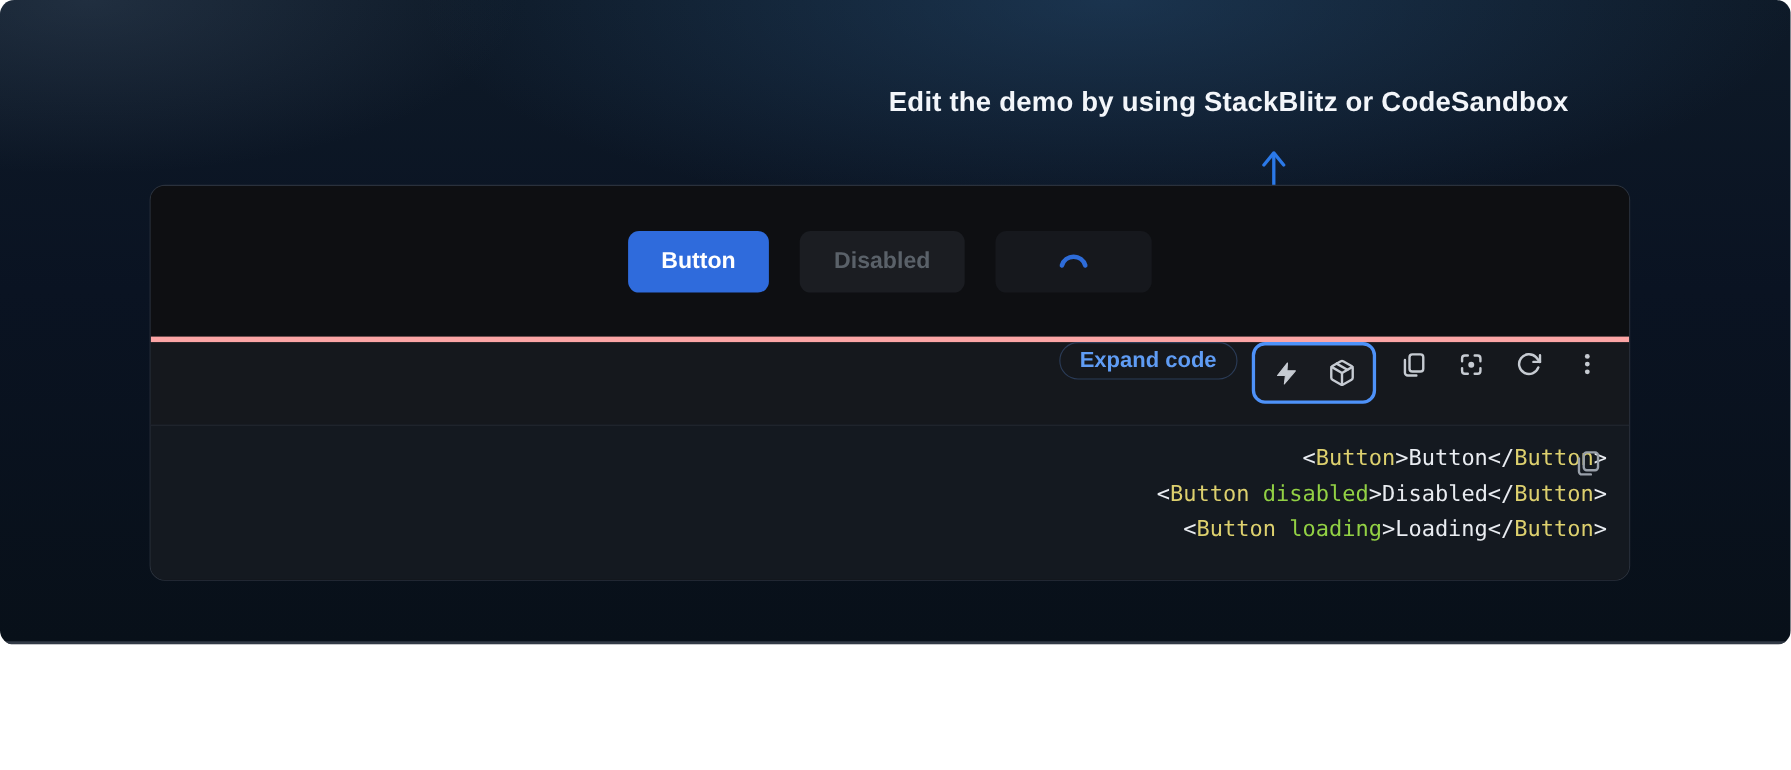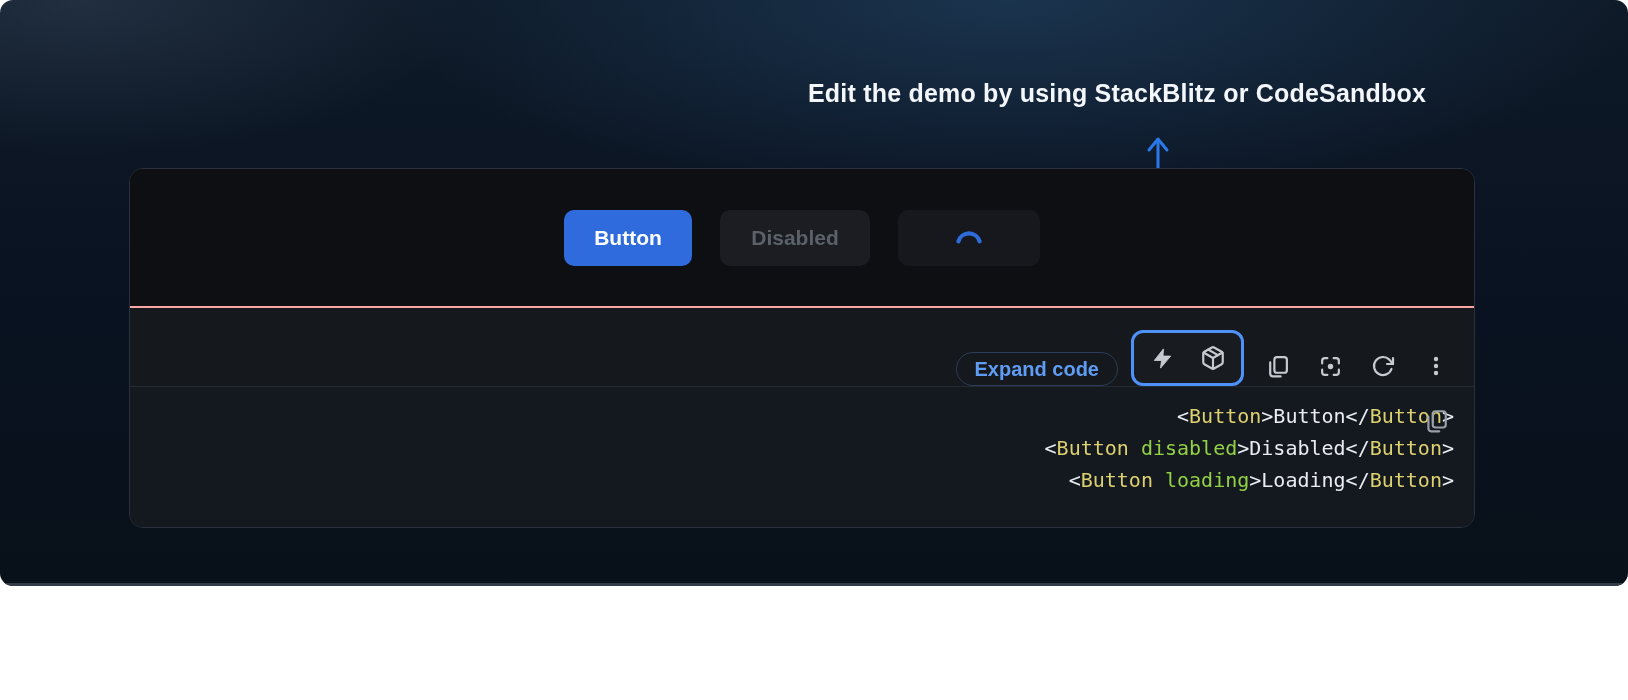--- a/index.html
+++ b/index.html
@@ -17,40 +17,40 @@
     background:#39424f; opacity:.85; }
 
   .annotation-title {
     position:absolute; top:79px; left:1117px; transform:translateX(-50%);
     font-size:25px; font-weight:700; color:#f3f6fa; white-space:nowrap;
     letter-spacing:.2px;
   }
   .arrow-overlay { position:absolute; inset:0; pointer-events:none; }
 
   .demo-card {
-    position:absolute; left:129px; top:168px; width:1346px; height:360px;
+    position:absolute; left:136px; top:168px; width:1346px; height:360px;
     border:1px solid #2a313c; border-radius:14px; overflow:hidden;
     display:flex; flex-direction:column; background:#0e0f12;
   }
   .demo-area {
     height:137px; flex:0 0 137px; background:#0e0f12;
     display:flex; align-items:center; justify-content:center; gap:28px;
   }
   .btn {
     height:56px; border:none; border-radius:10px;
     font-family:"Liberation Sans", sans-serif; font-size:21px; font-weight:700;
     display:flex; align-items:center; justify-content:center; cursor:pointer;
   }
   .btn-primary  { width:128px; background:var(--primary-button); color:#ffffff; }
   .btn-disabled { width:150px; background:#1b1d22; color:#5a6169; cursor:not-allowed; }
   .btn-loading  { width:142px; background:#16181d; }
 
   .toolbar {
-    height:80px; flex:0 0 80px; background:#15181d; border-top:2px solid #fca5a5;
-    display:flex; align-items:flex-end; justify-content:flex-end;
+    height:80px; flex:0 0 80px; background:#15181d; border-top:5px solid #fca5a5;
+    display:flex; align-items:flex-start; justify-content:flex-end;
     padding-right:18px;
   }
   .expand-pill {
     height:34px; padding:0 18px; margin-right:13px;
     border:1px solid #2b3c58; border-radius:17px; background:transparent;
     color:var(--expand-code-text); font-size:20px; font-weight:600;
     font-family:"Liberation Sans", sans-serif; cursor:pointer; white-space:nowrap;
   }
   .highlight-group {
     width:113px; height:56px; border:3px solid #4e92f9; border-radius:12px;

